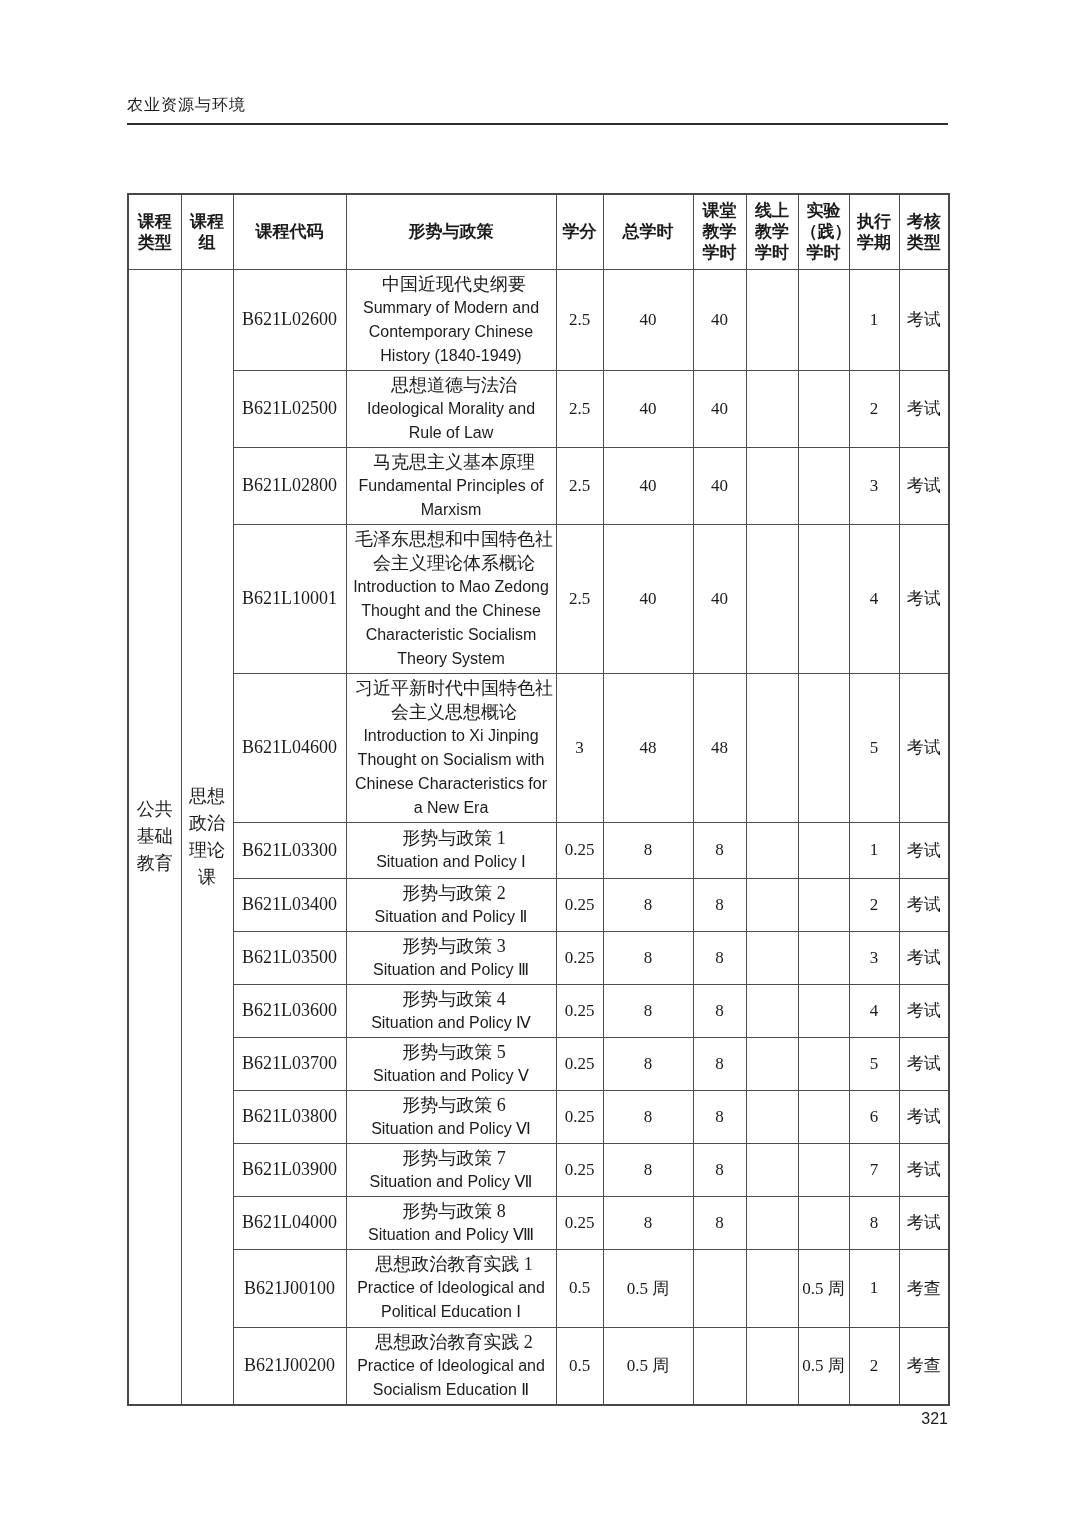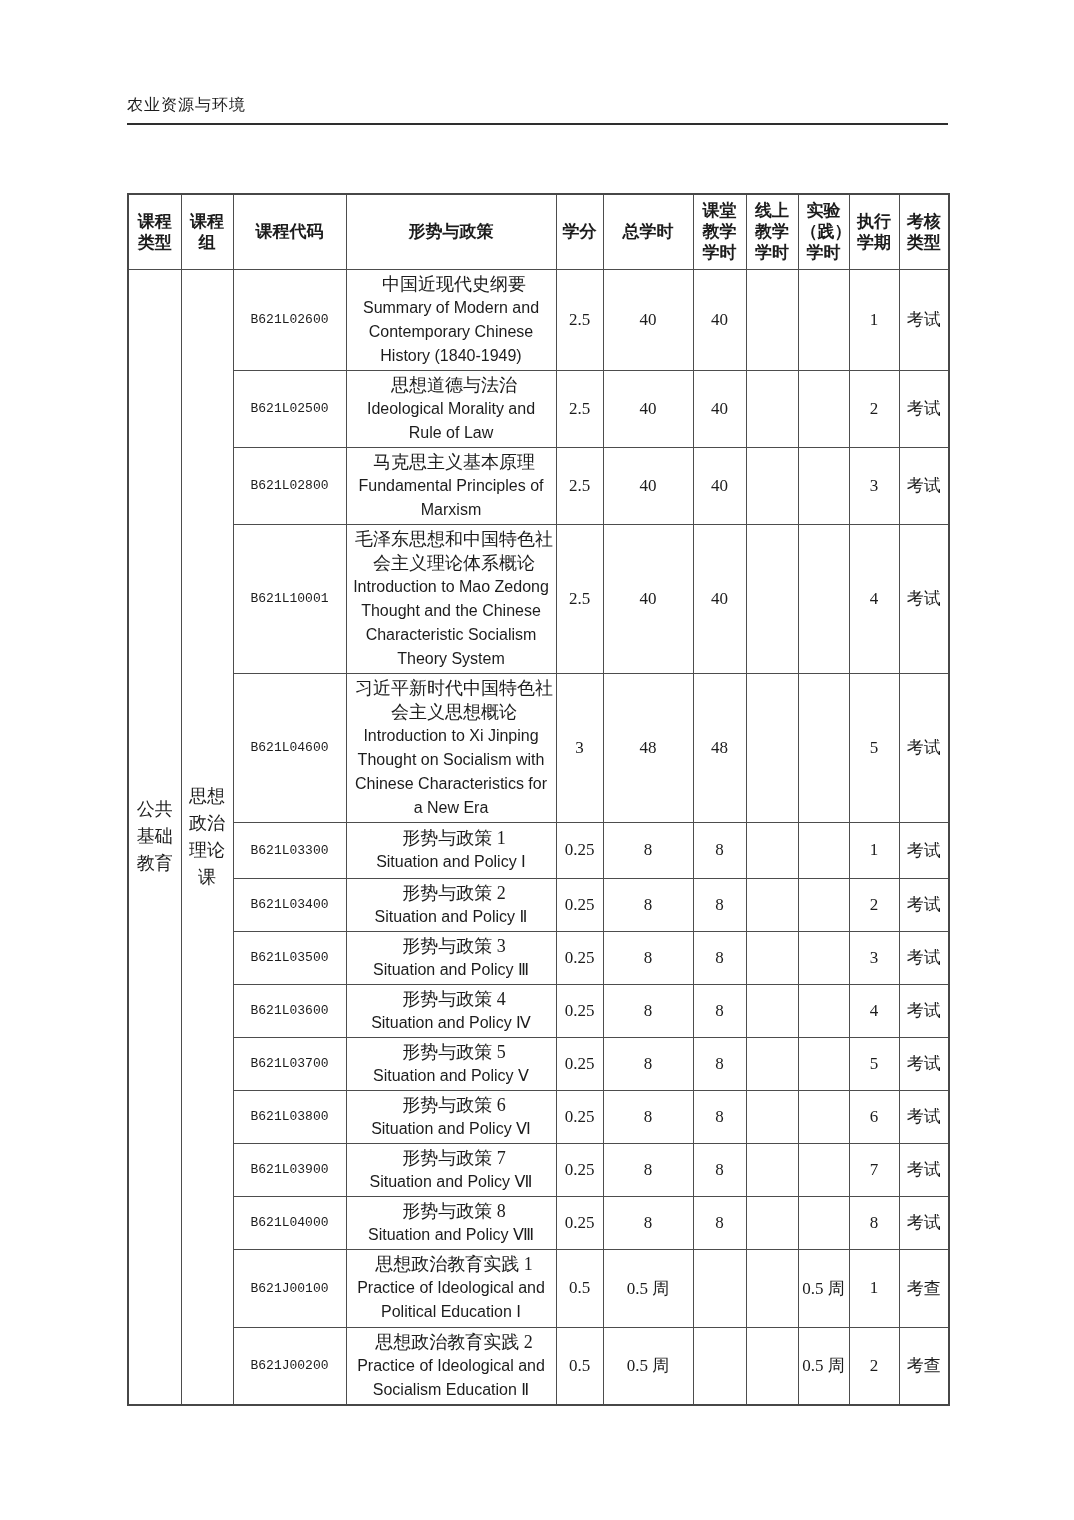--- a/index.html
+++ b/index.html
@@ -59,22 +59,22 @@
   .course-table tbody tr:nth-child(12) { height: 52px; }
   .course-table tbody tr:nth-child(13) { height: 51px; }
   .course-table tbody tr:nth-child(14) { height: 78px; }
   .course-table tbody tr:nth-child(15) { height: 77px; }
 
   .group-cell {
     white-space: pre-line; font-size: 18px; line-height: 27px;
     font-family: "Liberation Serif", "DejaVu Serif", serif;
   }
   .code-cell {
-    font-family: Liberation Mono, monospace;
-    font-size: 13px;
+    font-family: Liberation Serif, serif;
+    font-size: 18px;
   }
   .name-cell { padding: 3px 2px; }
   .name-zh {
     font-family: "Liberation Serif", "DejaVu Serif", serif;
     font-size: 18px; line-height: 24px; margin-left: 6px;
   }
   .name-en {
     font-family: "Liberation Sans", "DejaVu Sans", sans-serif;
     font-size: 16px; line-height: 24px;
   }
@@ -354,14 +354,15 @@
           <td class="num-cell">0.5 周</td>
           <td class="num-cell"></td>
           <td class="num-cell"></td>
           <td class="num-cell">0.5 周</td>
           <td class="num-cell">2</td>
           <td class="assess-cell">考查</td>
         </tr>
       </tbody>
   </table>
 
+  <div class="page-number">321</div>
 
 </div>
 
 </body></html>

